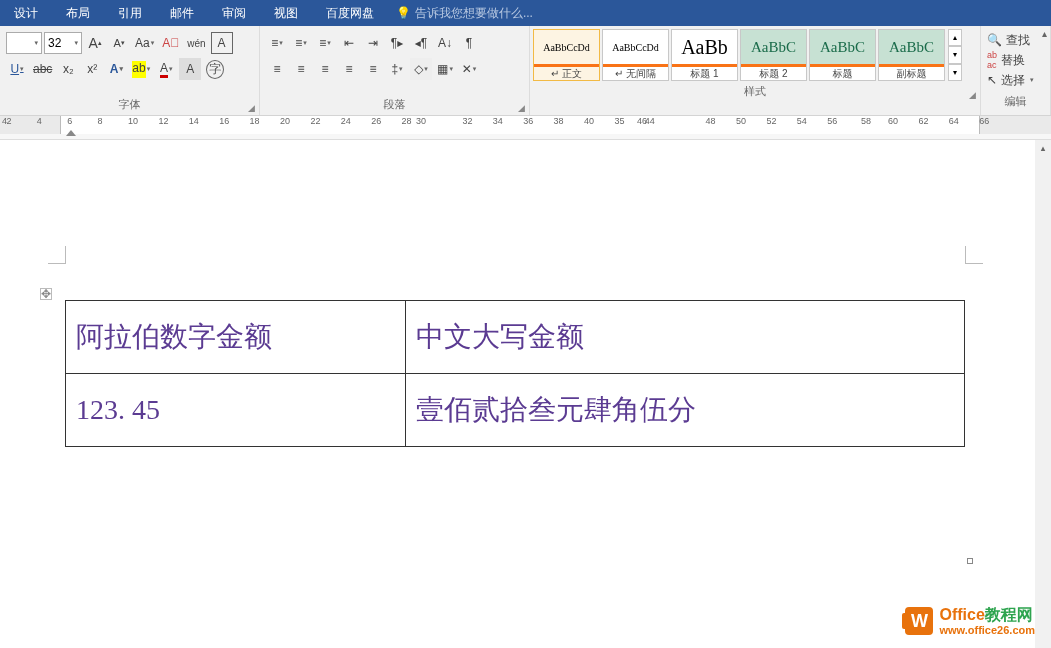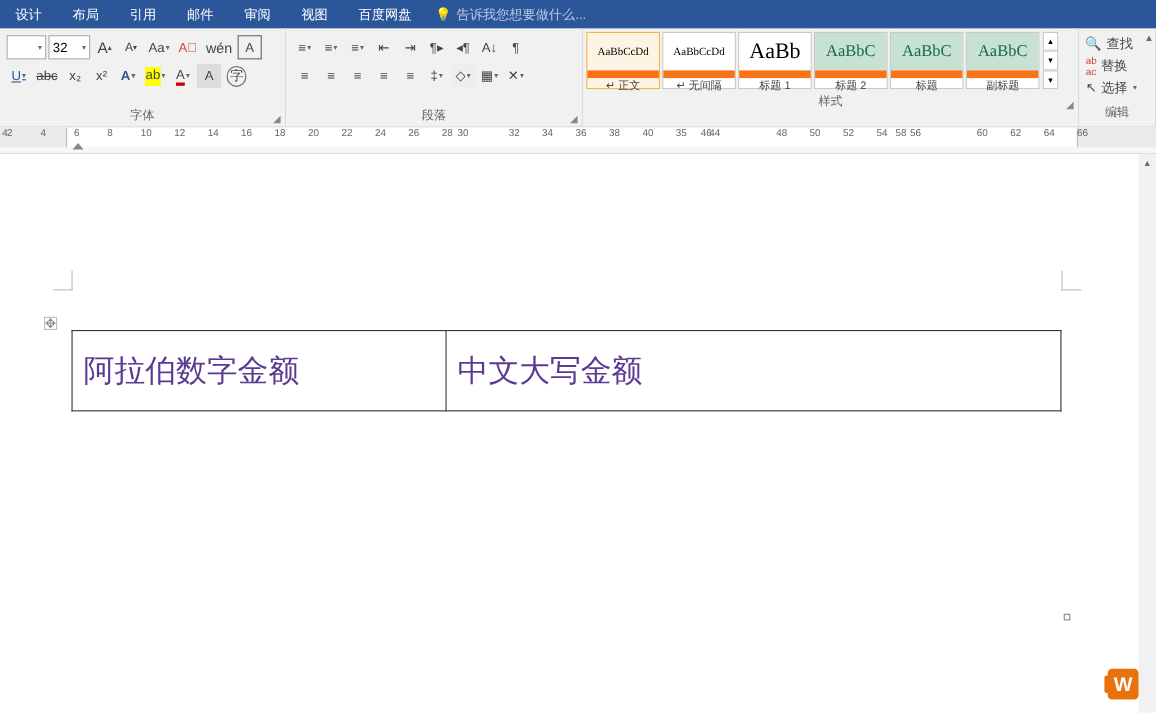--- a/index.html
+++ b/index.html
@@ -24,21 +24,21 @@
 .dd { font-size: 7px; margin-left: 1px; color: #666; }
 
 .size-combo { width: 38px; height: 22px; border: 1px solid #ababab; background: #fff; font-size: 12px; display: flex; align-items: center; padding: 0 3px; justify-content: space-between; }
 .font-combo { width: 36px; height: 22px; border: 1px solid #ababab; background: #fff; display: flex; align-items: center; justify-content: flex-end; padding-right: 3px; }
 
 .style-gallery { display: flex; gap: 2px; padding: 3px; }
 .style-item { width: 67px; height: 52px; border: 1px solid #c8c8c8; background: #fff; display: flex; flex-direction: column; cursor: pointer; }
 .style-item.sel { border-color: #f2ba45; background: #fdf4e3; }
 .style-preview { flex: 1; display: flex; align-items: center; justify-content: center; font-family: "Times New Roman", serif; overflow: hidden; white-space: nowrap; }
 .style-preview.teal { background: #c7e1d3; color: #1a6b4a; }
-.style-name { height: 16px; font-size: 10px; text-align: center; color: #444; border-top: 7px solid #f97316; }
+.style-name { height: 16px; font-size: 10px; text-align: center; color: #444; border-top: 3px solid #f97316; }
 .style-scroll { width: 14px; height: 52px; margin: 3px 0; display: flex; flex-direction: column; }
 .style-scroll div { flex: 1; border: 1px solid #c8c8c8; display:flex; align-items:center; justify-content:center; font-size:8px; cursor:pointer; background:#fff; }
 
 .edit-group .body { padding: 4px 6px; }
 .edit-item { display: flex; align-items: center; gap: 4px; font-size: 12px; color: #444; height: 20px; cursor: pointer; white-space: nowrap; }
 
 
 .ruler-wrap { height: 24px; background: #f7f7f7; position: relative; border-bottom: 1px solid #ddd; }
 .ruler { position: absolute; left: 0; right: 0; top: 0; height: 18px; background: #eaeaea;}
 .ruler .tick { position: absolute; top: 0; font-size: 9px; color: #666; }
@@ -101,21 +101,21 @@
             <span>32</span>
             <span class="dd">▾</span>
           </div>
         <span class="btn" style="font-size:14px;">A<sup style="font-size:7px;">▴</sup></span>
         <span class="btn" style="font-size:11px;">A<sup style="font-size:7px;">▾</sup></span>
         <span class="btn">
             <span>Aa</span>
             <span class="dd">▾</span>
           </span>
         <span class="btn" style="color:#c44;">A⃠</span>
-        <span class="btn" style="font-size:13px;">wén</span>
+        <span class="btn" style="font-size:10px;">wén</span>
         <span class="btn" style="border:1px solid #666;padding:0 3px;">A</span>
       </div>
       <div class="row">
         <span class="btn" style="text-decoration:underline;color:#2b579a;">
             <span>U</span>
             <span class="dd">▾</span>
           </span>
         <span class="btn" style="text-decoration:line-through;">abc</span>
         <span class="btn">x₂</span>
         <span class="btn">x²</span>
@@ -247,21 +247,21 @@
         <div class="tick" style="left: 553.6px;">38</div>
         <div class="tick" style="left: 584px;">40</div>
         <div class="tick" style="left: 614.4px;">35</div>
         <div class="tick" style="left: 644.8px;">44</div>
         <div class="tick" style="left: 637px;">46</div>
         <div class="tick" style="left: 705.6px;">48</div>
         <div class="tick" style="left: 736px;">50</div>
         <div class="tick" style="left: 766.4px;">52</div>
         <div class="tick" style="left: 796.8px;">54</div>
         <div class="tick" style="left: 827.2px;">56</div>
-        <div class="tick" style="left: 814px;">58</div>
+        <div class="tick" style="left: 861px;">58</div>
         <div class="tick" style="left: 888px;">60</div>
         <div class="tick" style="left: 918.4px;">62</div>
         <div class="tick" style="left: 948.8px;">64</div>
         <div class="tick" style="left: 979.2px;">66</div>
         <div class="tick" style="left: 2px;">4</div>
       </div>
   </div>
   <div class="indent-marker"></div>
 </div>
 
@@ -269,24 +269,32 @@
   <div class="corner-tl"></div>
   <div class="corner-tr"></div>
   <div class="anchor">✥</div>
 
   <table class="content-table">
     <tbody id="doc-tbody">
         <tr>
           <td>阿拉伯数字金额</td>
           <td>中文大写金额</td>
         </tr>
+        <tr>
+          <td>123. 45</td>
+          <td>壹佰贰拾叁元肆角伍分</td>
+        </tr>
       </tbody>
   </table>
   <div class="resize-handle"></div>
 
   <div class="vscroll">
     <div class="up">▴</div>
   </div>
 
   <div class="watermark">
     <div class="wm-icon">W</div>
+    <div class="wm-text">
+      <div class="l1"><span class="o">Office</span><span class="r">教程网</span></div>
+      <div class="l2">www.office26.com</div>
+    </div>
   </div>
 </div>
 
 </body></html>

